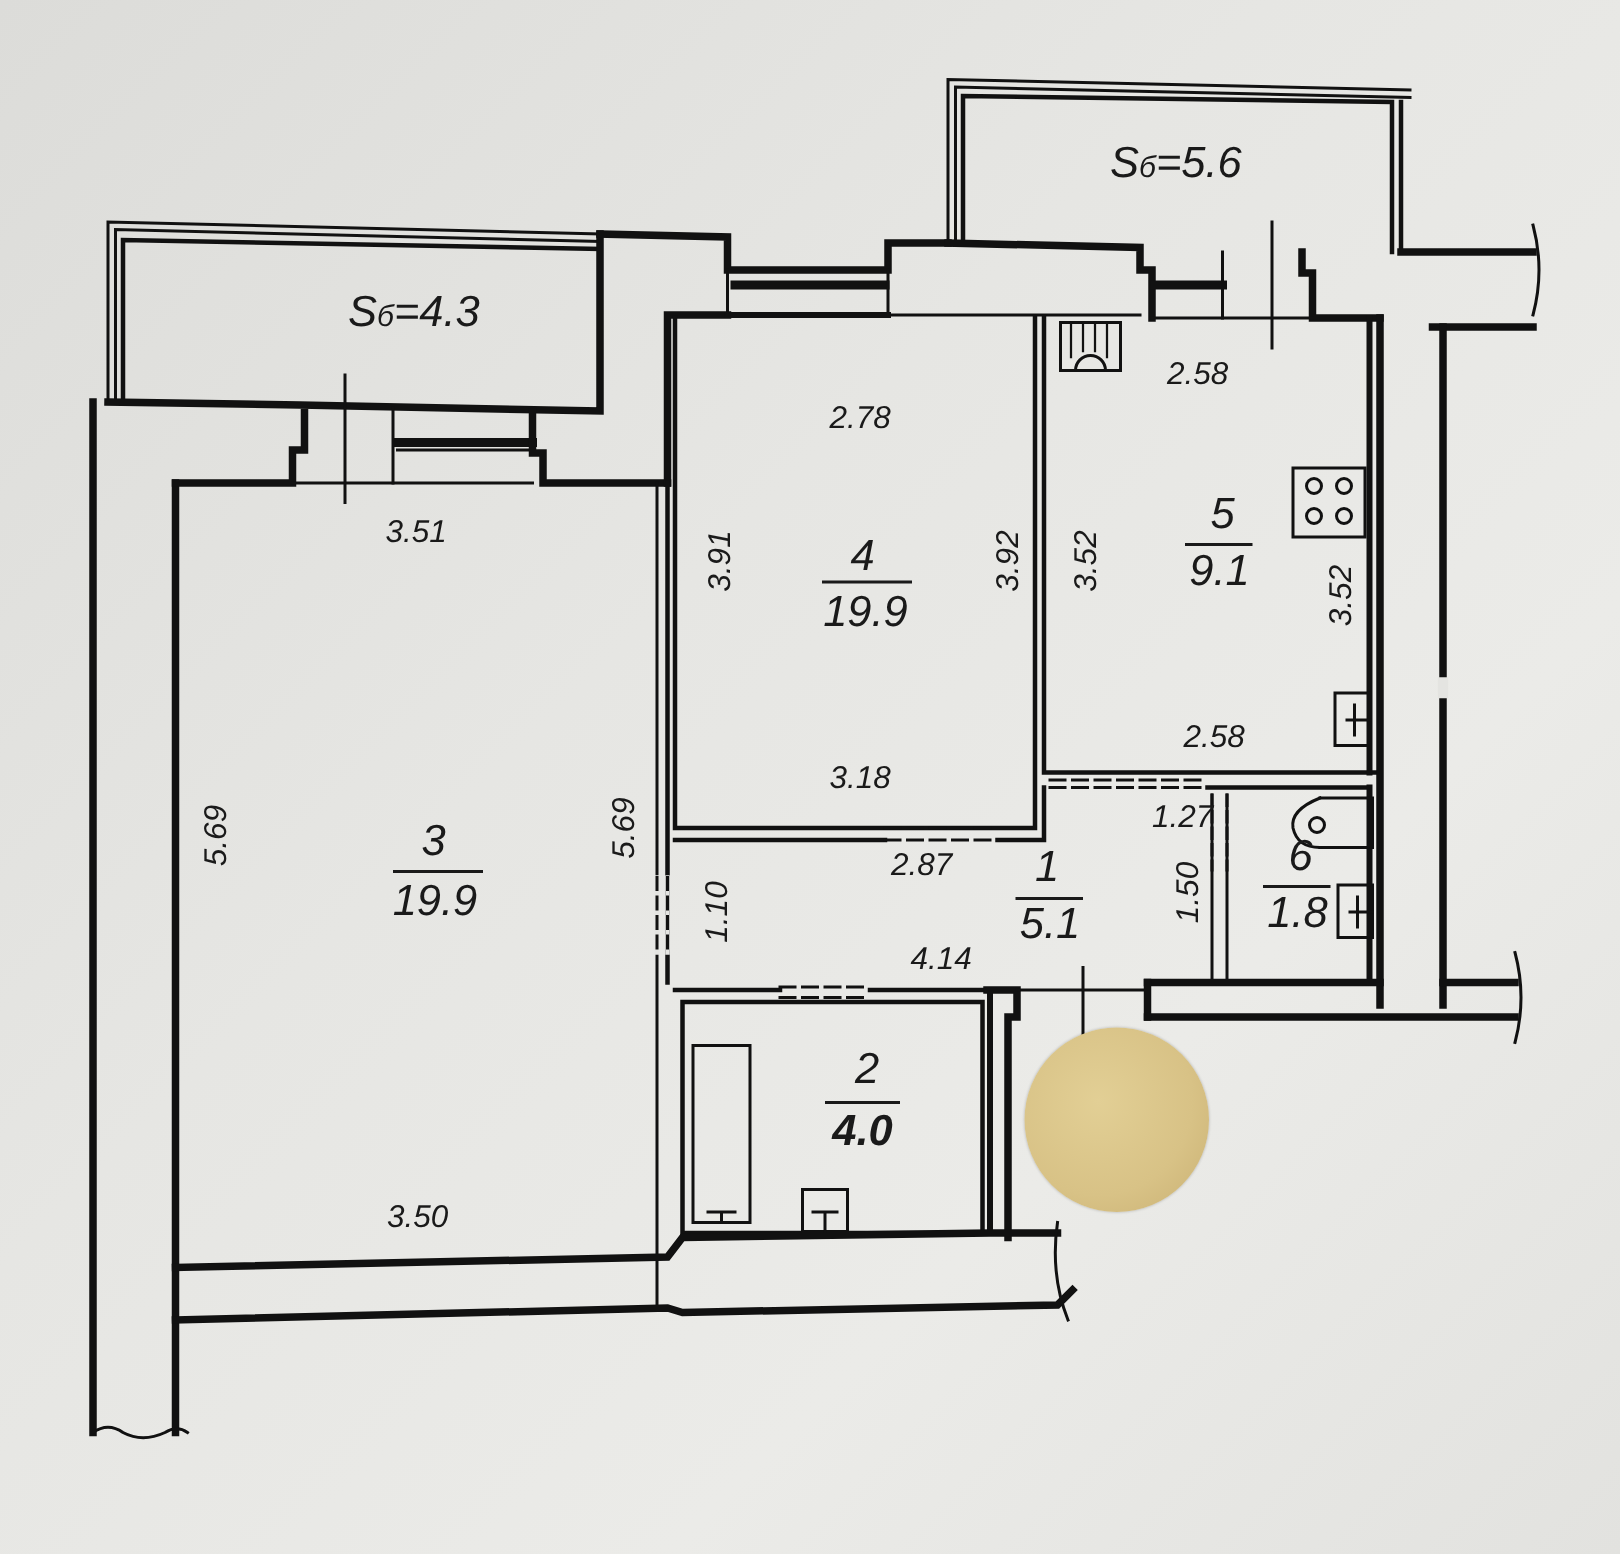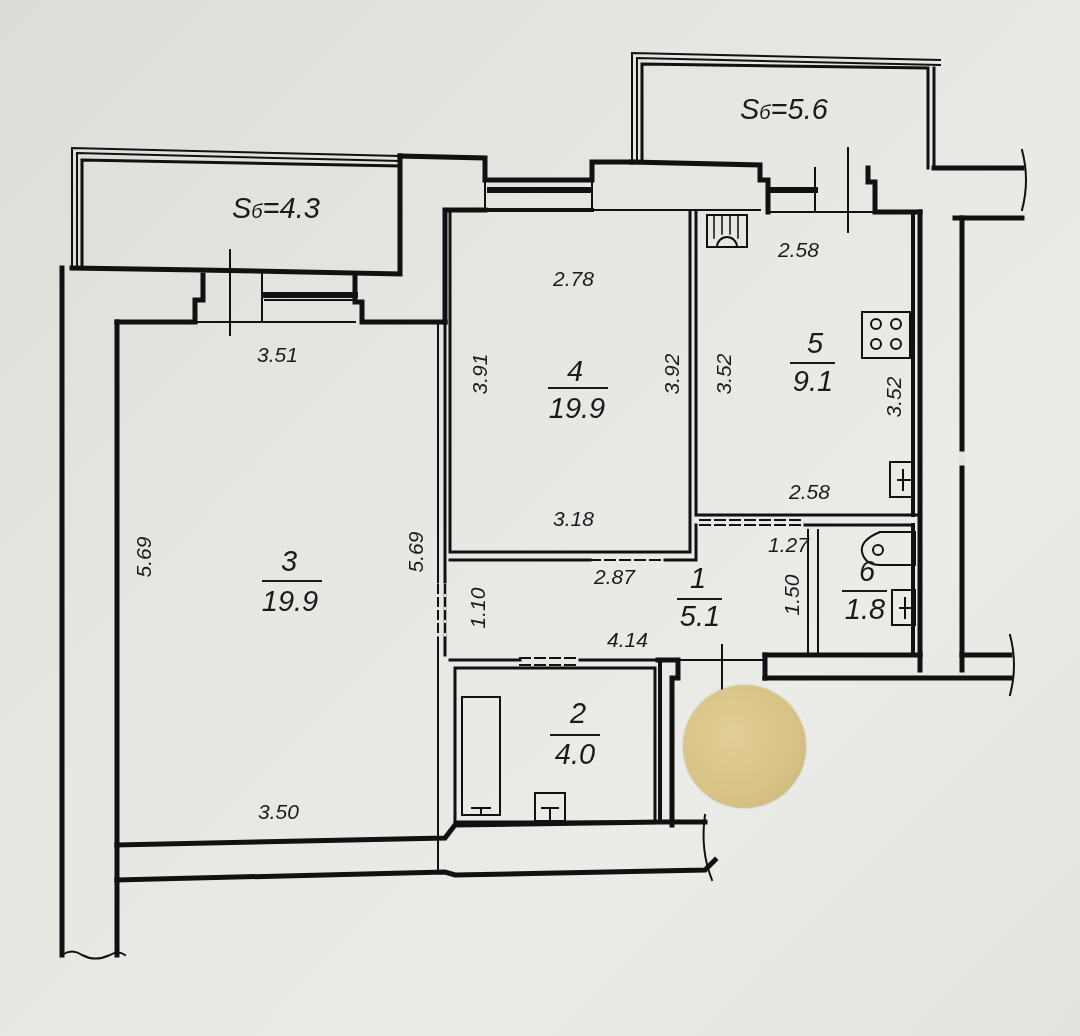--- a/index.html
+++ b/index.html
@@ -160,21 +160,21 @@
 <div class="lbl room-num" style="left:775px; top:327px;">5</div>
 <div class="frac-line" style="left:790px; top:362px; width:45px;"></div>
 <div class="lbl room-area" style="left:768px; top:365px;font-style:italic;">9.1</div>
 
 <div class="lbl room-num" style="left:658px; top:562px;">1</div>
 <div class="frac-line" style="left:677px; top:598px; width:45px;"></div>
 <div class="lbl room-area" style="left:655px; top:600px;">5.1</div>
 
 <div class="lbl room-num" style="left:538px; top:697px;">2</div>
 <div class="frac-line" style="left:550px; top:734px; width:50px;"></div>
-<div class="lbl room-area" style="left:530px; top:738px;">4.0</div>
+<div class="lbl room-area" style="left:530px; top:738px;font-weight:bold;">4.0</div>
 
 <div class="lbl room-num" style="left:827px; top:555px;">6</div>
 <div class="frac-line" style="left:842px; top:590px; width:45px;"></div>
 <div class="lbl room-area" style="left:820px; top:593px;">1.8</div>
 
 <div class="lbl dim" style="left:257px; top:343px;">3.51</div>
 <div class="lbl dim rot" style="left:124px; top:545px;">5.69</div>
 <div class="lbl dim rot" style="left:396px; top:540px;">5.69</div>
 <div class="lbl dim" style="left:258px; top:800px;">3.50</div>
 

